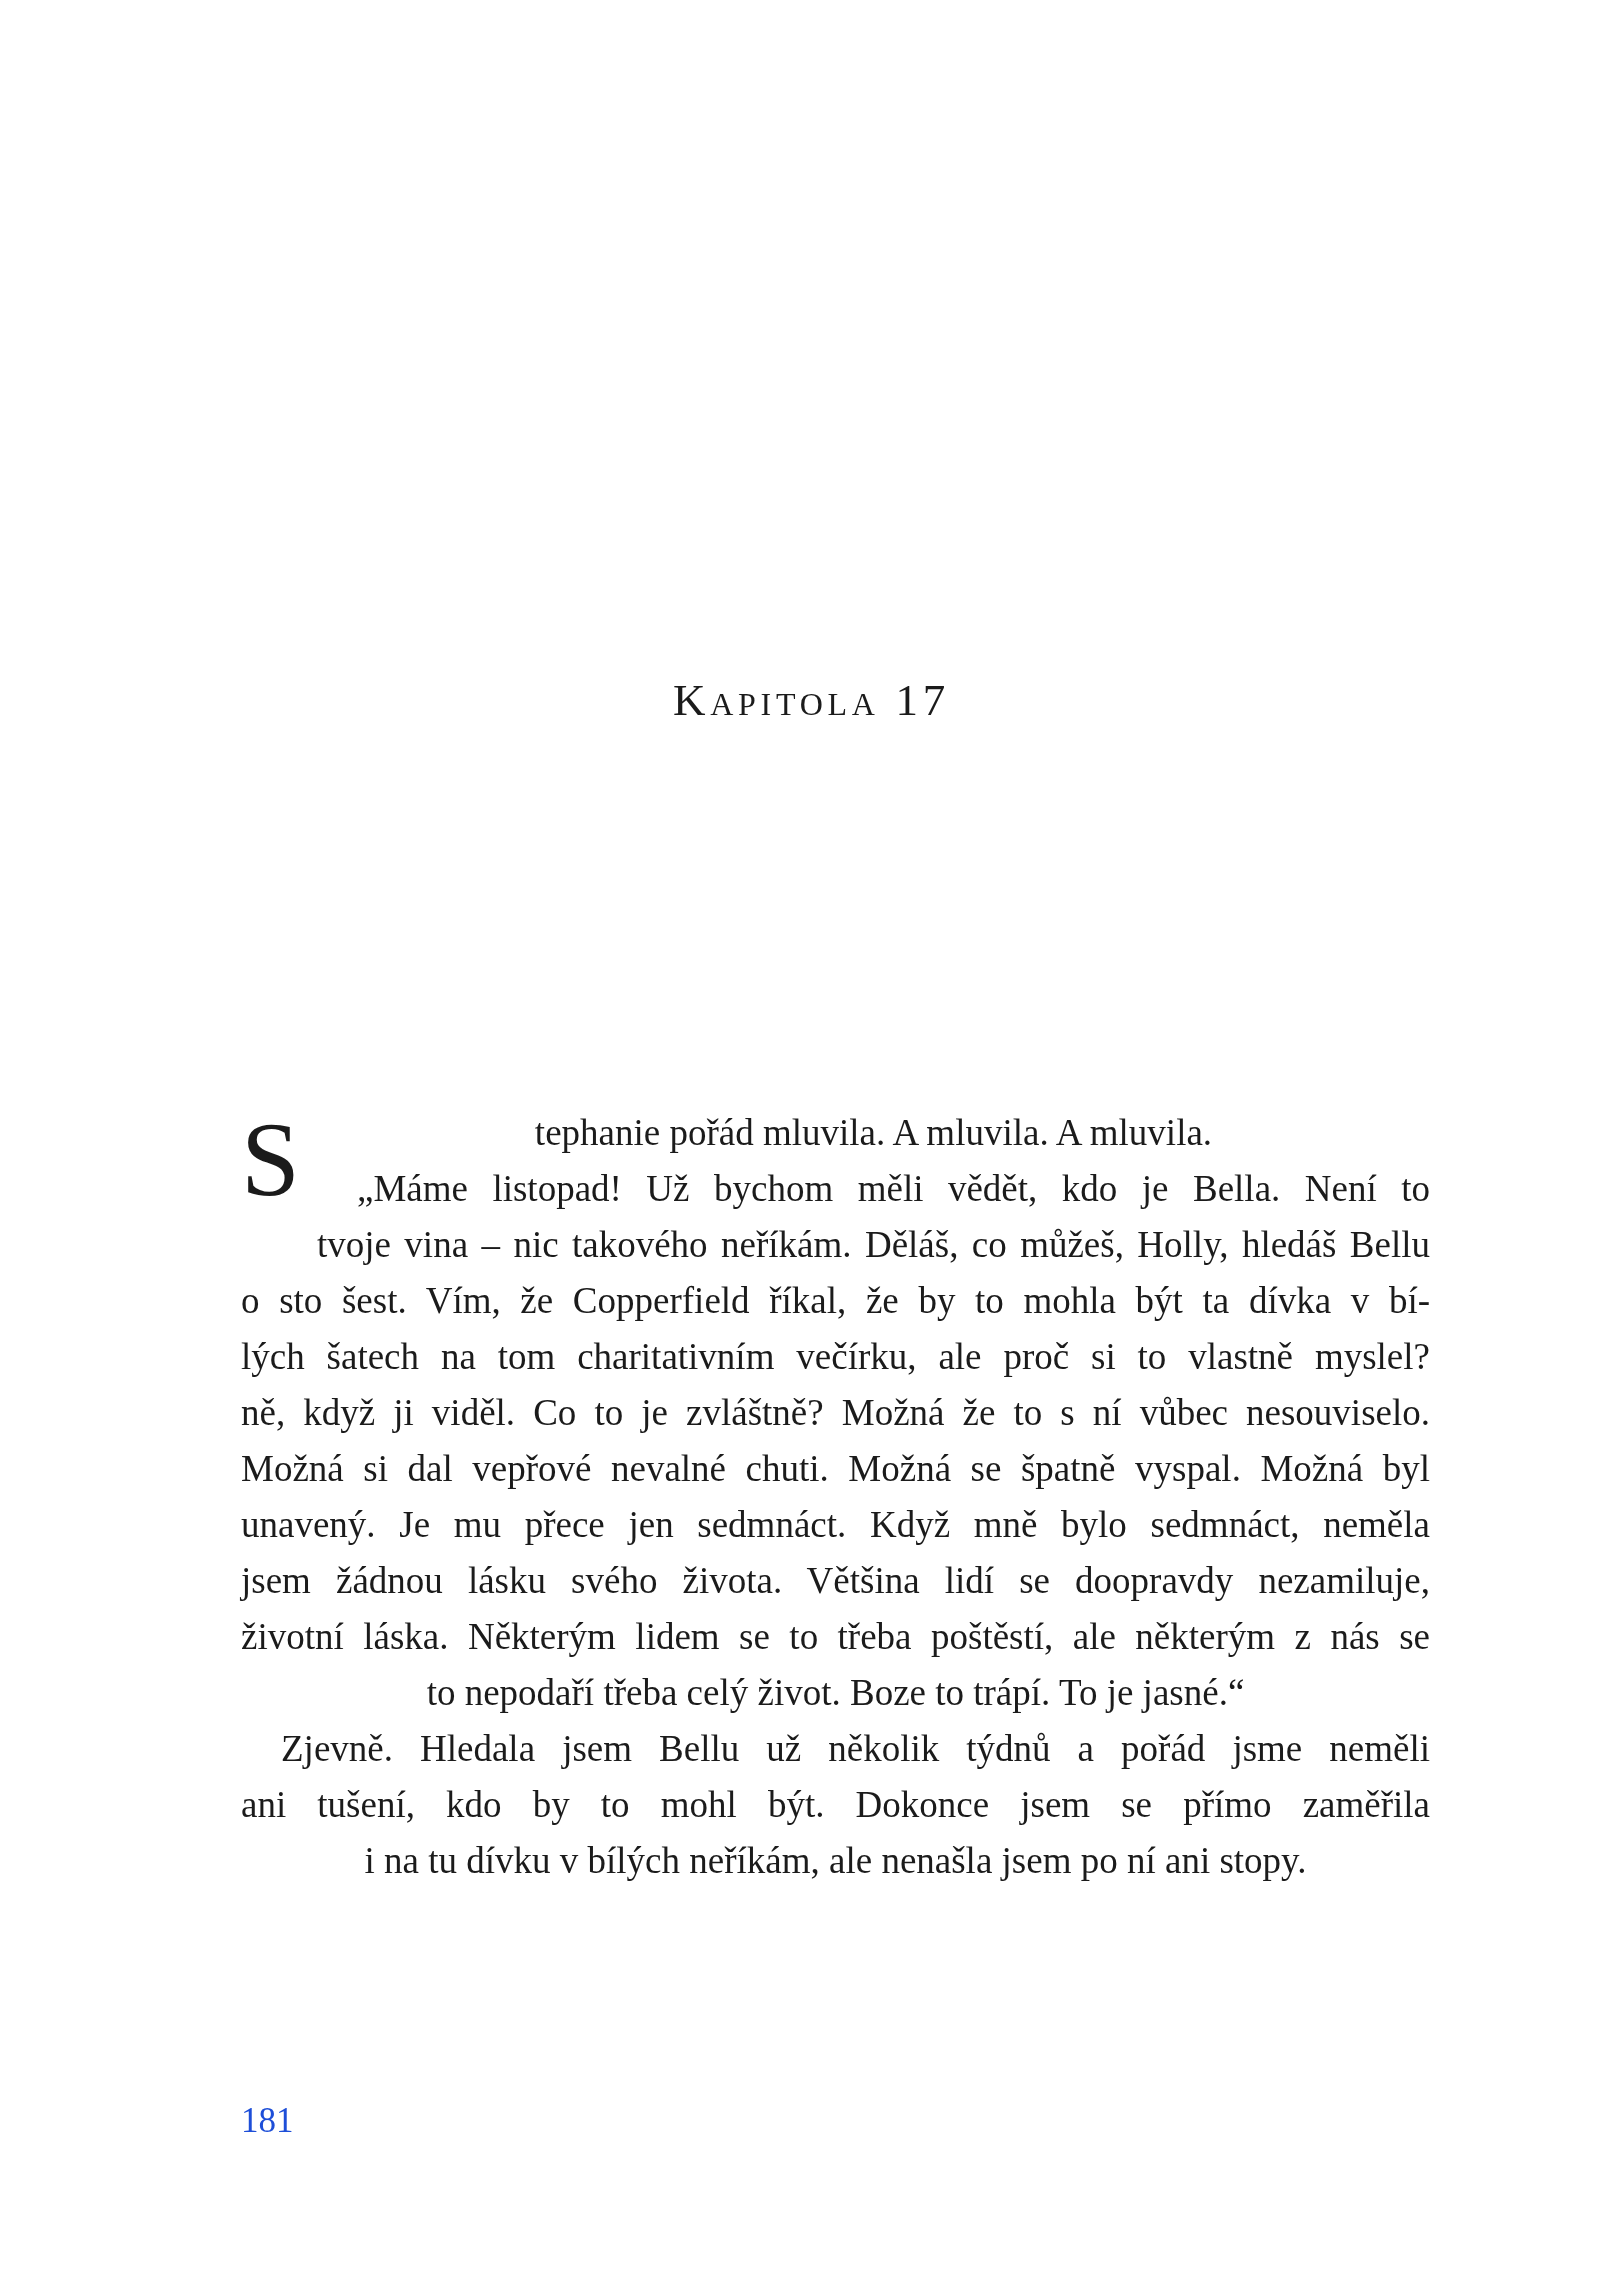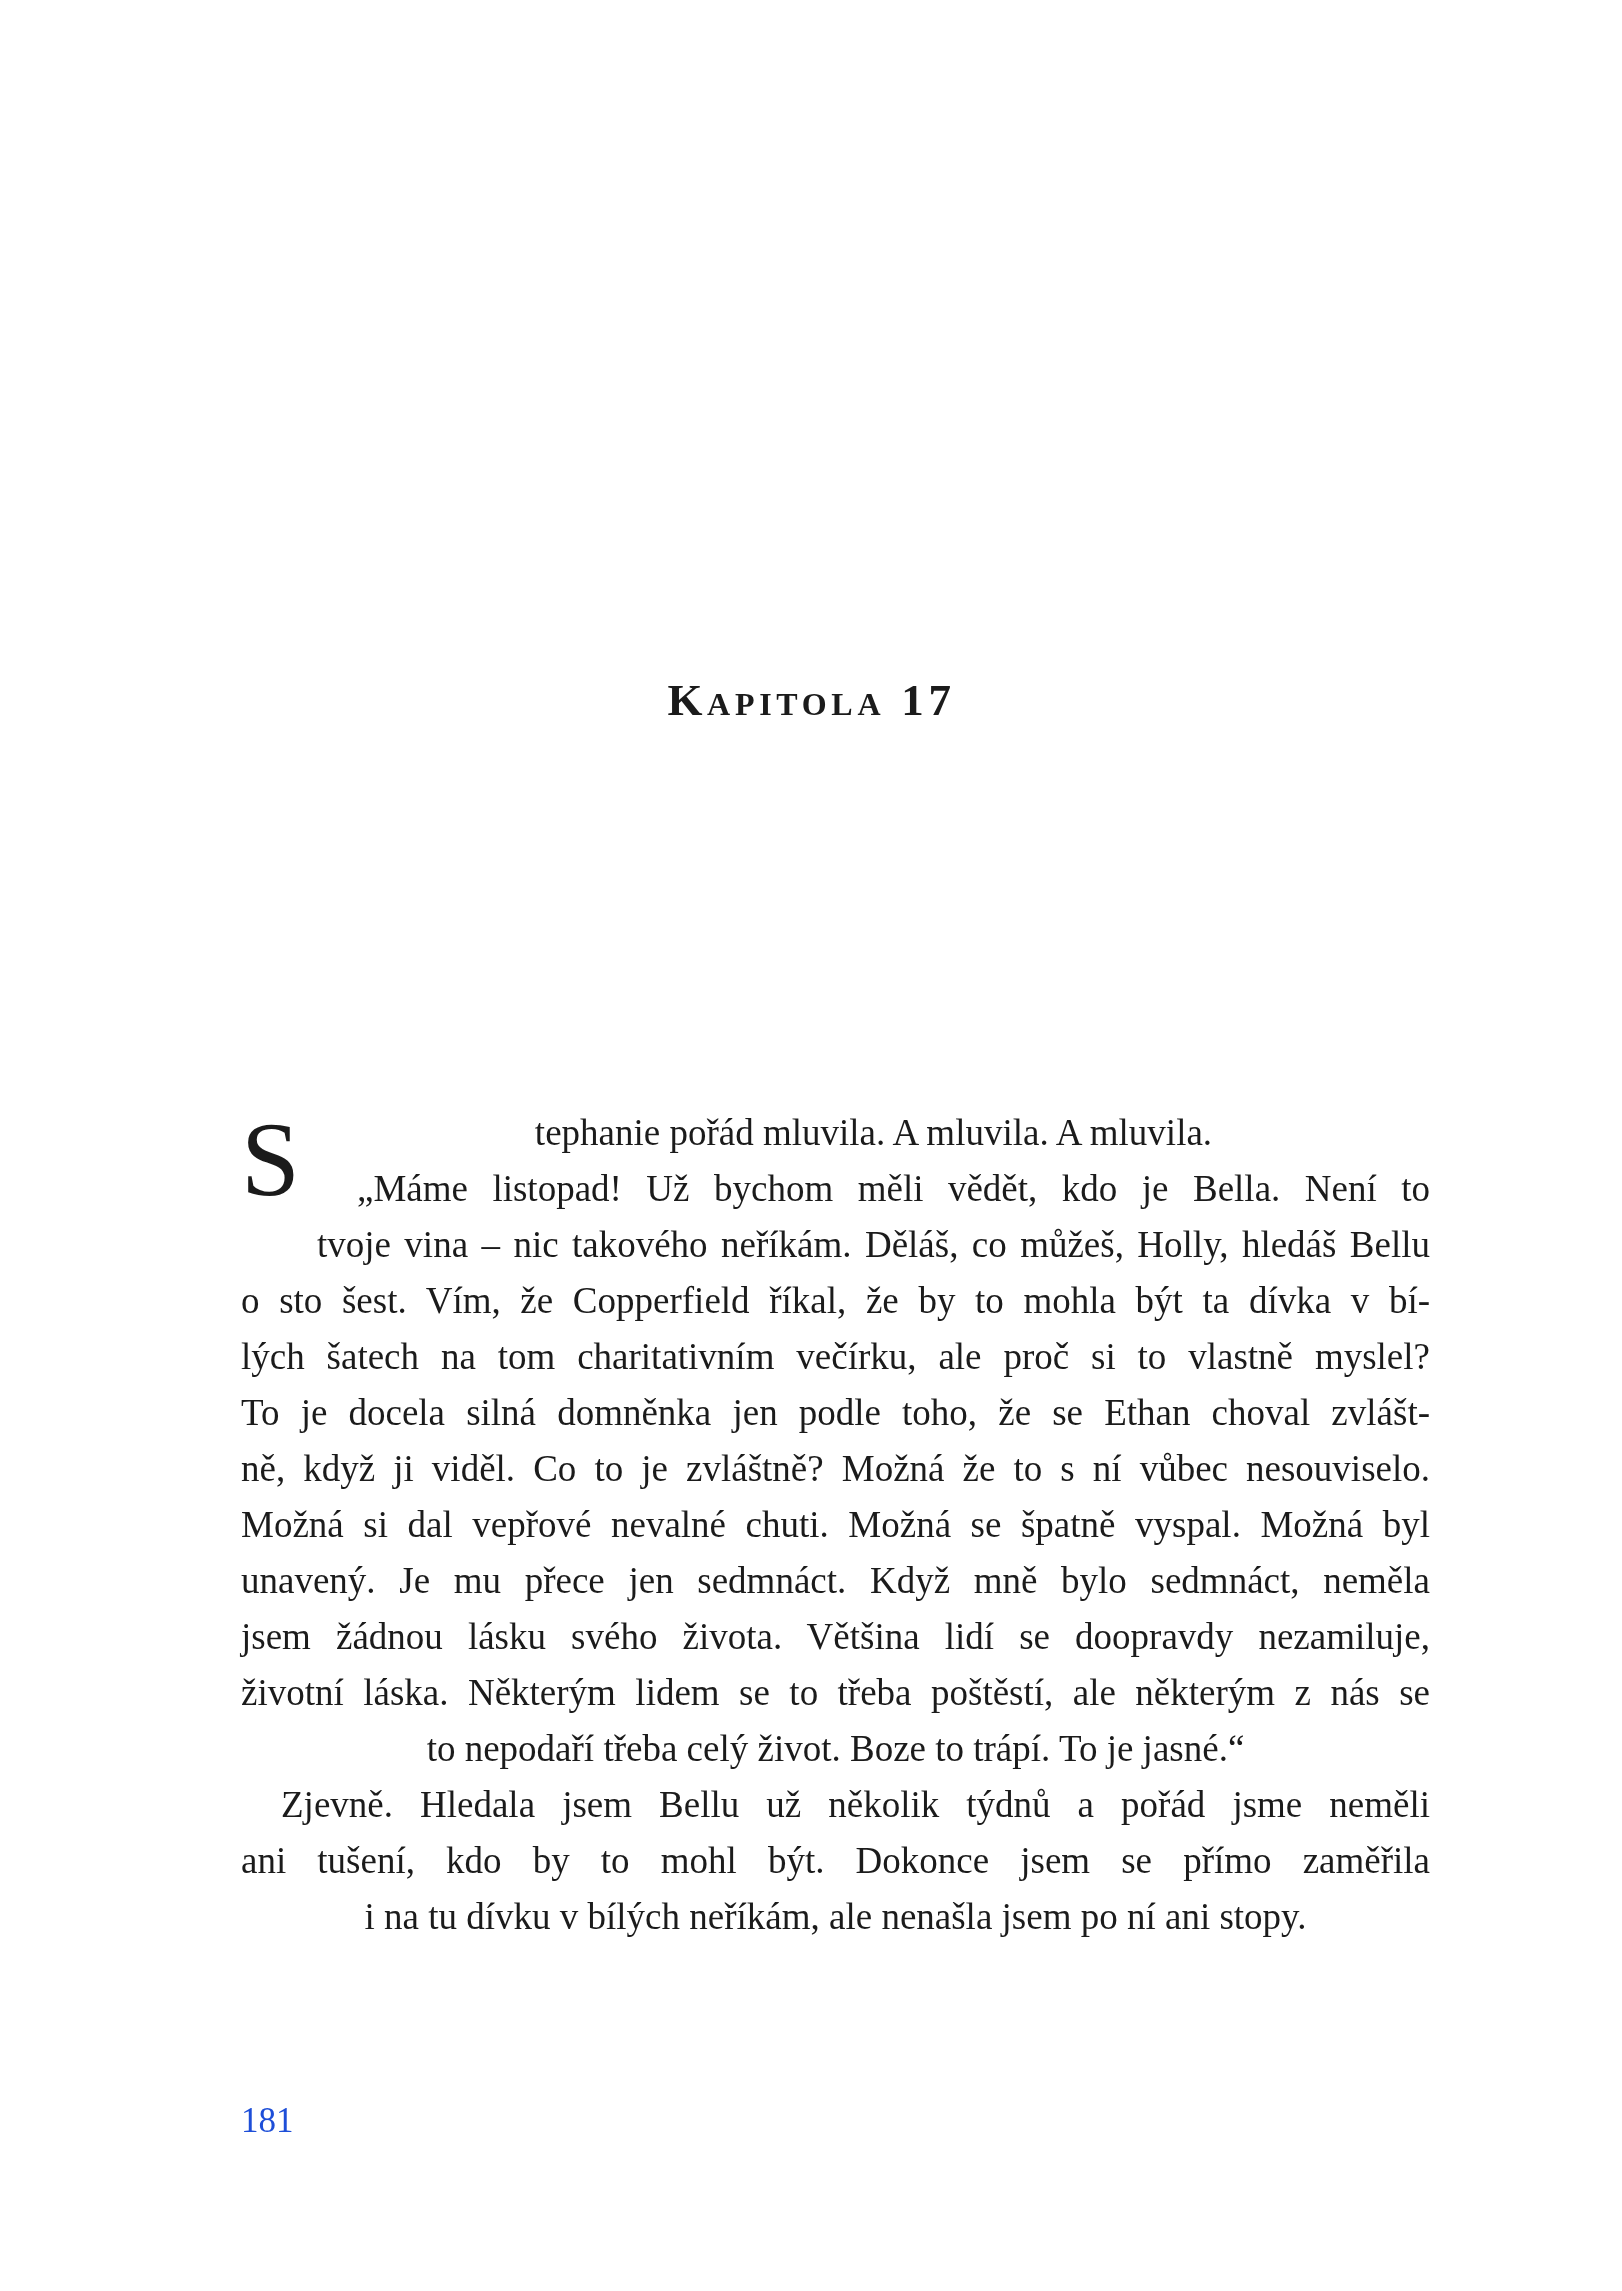--- a/index.html
+++ b/index.html
@@ -20,21 +20,21 @@
     inset: 0;
     background: #ffffff;
   }
   .chapter-title {
     position: absolute;
     top: 674px;
     left: 0;
     width: 100%;
     margin: 0;
     text-align: center;
-    font-weight: bold;
+    font-weight: normal;
     font-size: 45px;
     letter-spacing: 4.7px;
     color: #1b1b1b;
   }
   .chapter-title .sc {
     font-variant: small-caps;
   }
   .body-text {
     position: absolute;
     top: 1105px;
@@ -80,21 +80,20 @@
   <h1 class="chapter-title"><span class="sc">Kapitola</span> <span>17</span></h1>
 
   <div class="body-text" id="body-text">
     <span class="drop-cap">S</span>
 
   <div class="line">tephanie pořád mluvila. A mluvila. A mluvila.</div>
       <div class="line j ind">„Máme listopad! Už bychom měli vědět, kdo je Bella. Není to</div>
       <div class="line j">tvoje vina – nic takového neříkám. Děláš, co můžeš, Holly, hledáš Bellu</div>
       <div class="line j">o sto šest. Vím, že Copperfield říkal, že by to mohla být ta dívka v bí-</div>
       <div class="line j">lých šatech na tom charitativním večírku, ale proč si to vlastně myslel?</div>
-      <div class="line j">To je docela silná domněnka jen podle toho, že se Ethan choval zvlášt-</div>
       <div class="line j">ně, když ji viděl. Co to je zvláštně? Možná že to s ní vůbec nesouviselo.</div>
       <div class="line j">Možná si dal vepřové nevalné chuti. Možná se špatně vyspal. Možná byl</div>
       <div class="line j">unavený. Je mu přece jen sedmnáct. Když mně bylo sedmnáct, neměla</div>
       <div class="line j">jsem žádnou lásku svého života. Většina lidí se doopravdy nezamiluje,</div>
       <div class="line j">životní láska. Některým lidem se to třeba poštěstí, ale některým z nás se</div>
       <div class="line">to nepodaří třeba celý život. Boze to trápí. To je jasné.“</div>
       <div class="line j ind">Zjevně. Hledala jsem Bellu už několik týdnů a pořád jsme neměli</div>
       <div class="line j">ani tušení, kdo by to mohl být. Dokonce jsem se přímo zaměřila</div>
       <div class="line">i na tu dívku v bílých neříkám, ale nenašla jsem po ní ani stopy.</div>
     </div>

